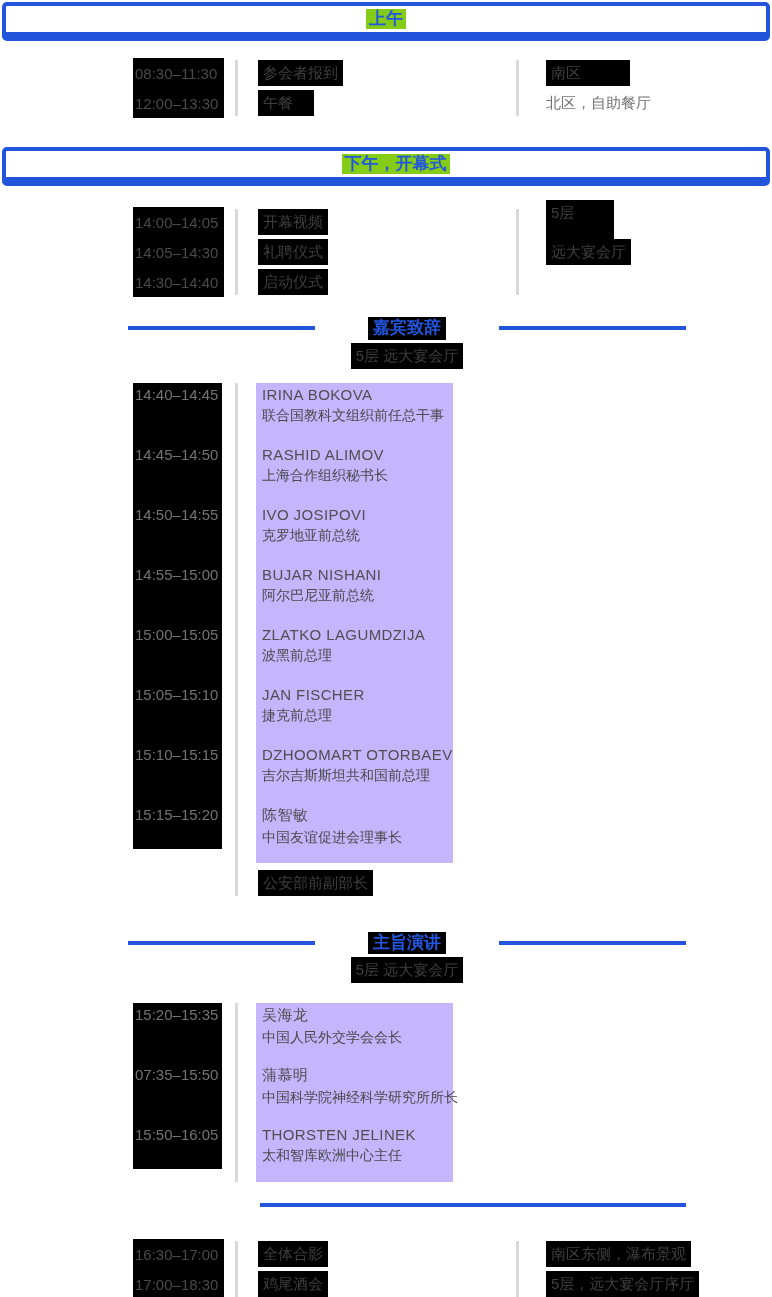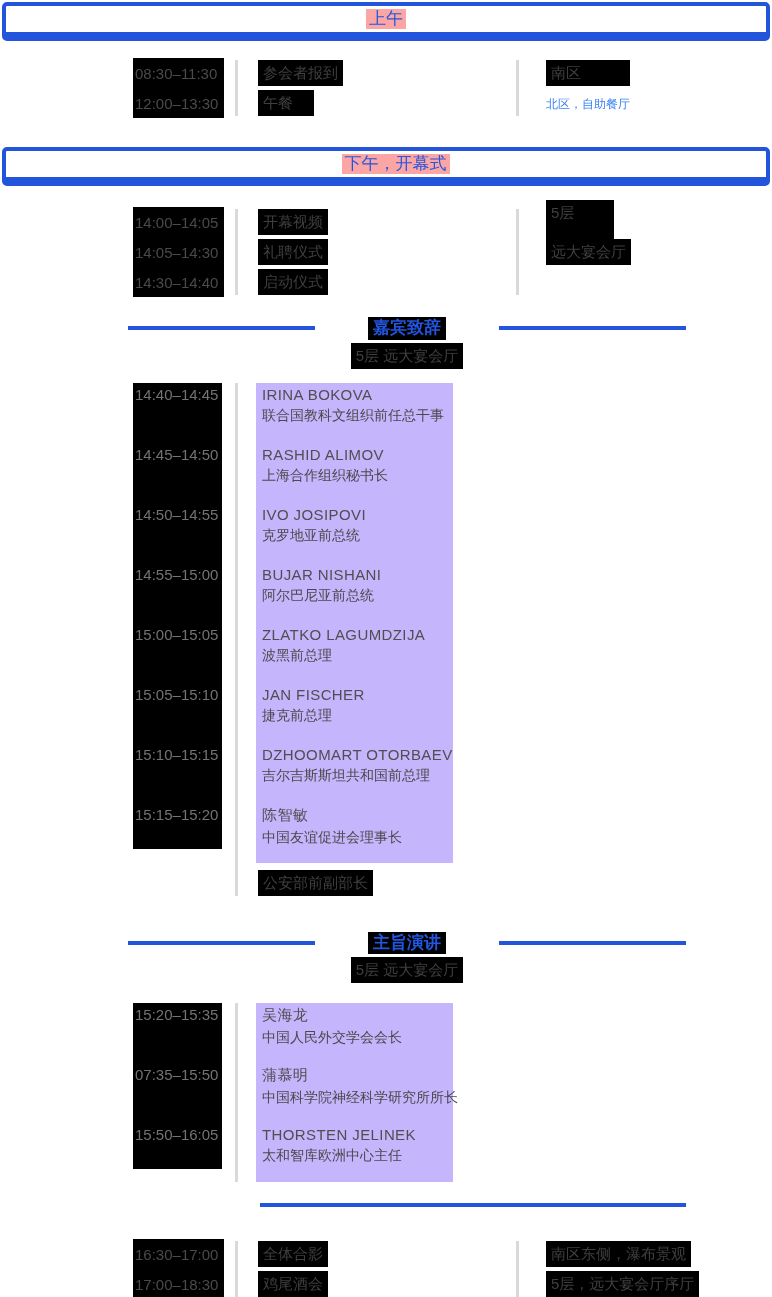--- a/index.html
+++ b/index.html
@@ -10,40 +10,40 @@
     color:#3f3f3f;
   }
   
   .banner {
     margin:2px 2px 0 2px;
     border:4px solid #2254dc; border-bottom-width:9px; border-radius:5px;
     height:26px; display:flex; align-items:center; justify-content:center;
     background:#ffffff;
   }
   .banner-title {
-    background:#fca5a5; color:#2356e0;
-    font-weight:normal; font-size:17px; line-height:1.1;
+    background:#84cc16; color:#2356e0;
+    font-weight:bold; font-size:17px; line-height:1.1;
     padding:1px 3px;
   }
   
   .sched { position:relative; }
   .srow { display:flex; align-items:center; height:30px; }
   .sr-time {
     width:89px; margin-left:133px; align-self:stretch;
     background:#000; display:flex; align-items:center;
     color:#4a4a4a; font-size:15px; padding-left:2px; white-space:nowrap;
   }
   .sr-event { margin-left:34px; width:256px; }
   .sr-loc   { margin-left:32px; flex:1; }
   .hl {
     background:#000; color:#3f3f3f;
     display:inline-block; font-size:15px; line-height:1.2;
     padding:4px 5px; white-space:nowrap;
   }
-  .plain { color:#3b82f6; font-size:12px; white-space:nowrap; }
+  .plain { color:#737373; font-size:15px; white-space:nowrap; }
   .minw84 { min-width:74px; }
   .minw56 { min-width:46px; }
   .deep   { min-width:58px; padding-bottom:22px; }
   .vdiv { position:absolute; width:3px; background:#d9d9d9; top:2px; bottom:2px; }
   .d1 { left:235px; }
   .d2 { left:516px; }
   
   .sec-head { display:flex; align-items:center; margin:0 86px 0 128px;gap:44px; }
   .sec-line { flex:1; height:4px; background:#2254dc; }
   .sec-title {

